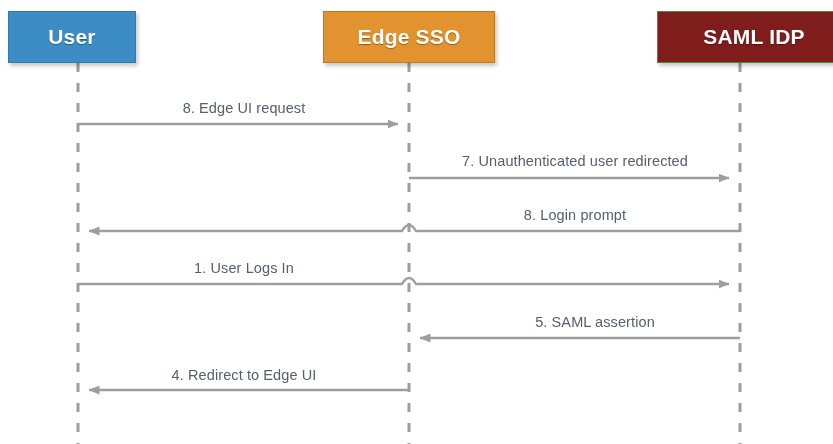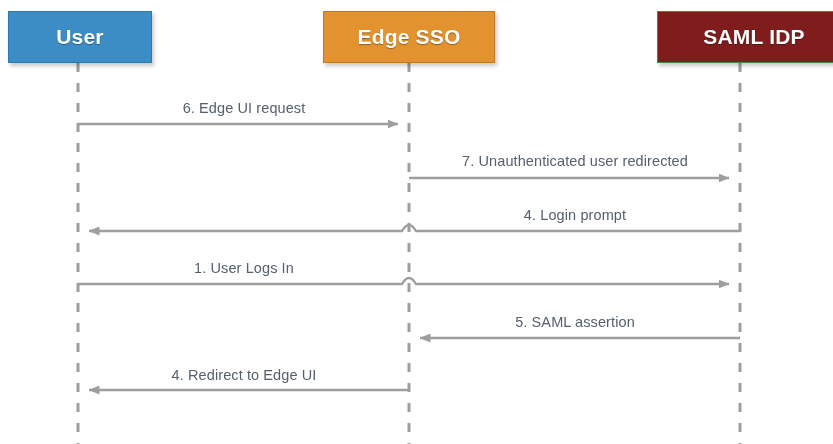--- a/index.html
+++ b/index.html
@@ -52,31 +52,31 @@
     <g id="messages">
         <path d="M 78 124 L 398 124" fill="none" stroke="#9e9e9e" stroke-width="2.4" marker-end="url(#arrow-right)"></path>
         <path d="M 409 178 L 729 178" fill="none" stroke="#9e9e9e" stroke-width="2.4" marker-end="url(#arrow-right)"></path>
         <path d="M 740 231 L 416 231 Q 409 219 402 231 L 89 231" fill="none" stroke="#9e9e9e" stroke-width="2.4" marker-end="url(#arrow-left)"></path>
         <path d="M 78 284 L 402 284 Q 409 272 416 284 L 729 284" fill="none" stroke="#9e9e9e" stroke-width="2.4" marker-end="url(#arrow-right)"></path>
         <path d="M 740 338 L 420 338" fill="none" stroke="#9e9e9e" stroke-width="2.4" marker-end="url(#arrow-left)"></path>
         <path d="M 409 390 L 89 390" fill="none" stroke="#9e9e9e" stroke-width="2.4" marker-end="url(#arrow-left)"></path>
       </g>
   </svg>
   <div id="boxes">
-      <div class="lifeline-box" style="left: 8px; top: 11px; width: 144px; height: 52px; background: rgb(60, 141, 197); border: 1.5px solid rgb(47, 120, 171);">
+      <div class="lifeline-box" style="left: 8px; top: 11px; width: 128px; height: 52px; background: rgb(60, 141, 197); border: 1.5px solid rgb(47, 120, 171);">
         <span>User</span>
       </div>
       <div class="lifeline-box" style="left: 323px; top: 11px; width: 172px; height: 52px; background: rgb(226, 146, 46); border: 1.5px solid rgb(194, 122, 34);">
         <span>Edge SSO</span>
       </div>
       <div class="lifeline-box" style="left: 657px; top: 11px; width: 194px; height: 52px; background: #7f1d1d; border: 1.5px solid rgb(74, 138, 57);">
         <span>SAML IDP</span>
       </div>
     </div>
   <div id="labels">
-      <div class="msg-label" style="left: 244px; top: 100px;">6. Edge UI request</div>
+      <div class="msg-label" style="left: 244px; top: 100px;">8. Edge UI request</div>
       <div class="msg-label" style="left: 575px; top: 153px;">7. Unauthenticated user redirected</div>
-      <div class="msg-label" style="left: 575px; top: 207px;">4. Login prompt</div>
+      <div class="msg-label" style="left: 575px; top: 207px;">8. Login prompt</div>
       <div class="msg-label" style="left: 244px; top: 260px;">1. User Logs In</div>
-      <div class="msg-label" style="left: 575px; top: 314px;">5. SAML assertion</div>
+      <div class="msg-label" style="left: 595px; top: 314px;">5. SAML assertion</div>
       <div class="msg-label" style="left: 244px; top: 367px;">4. Redirect to Edge UI</div>
     </div>
 </div>
 
 </body></html>

